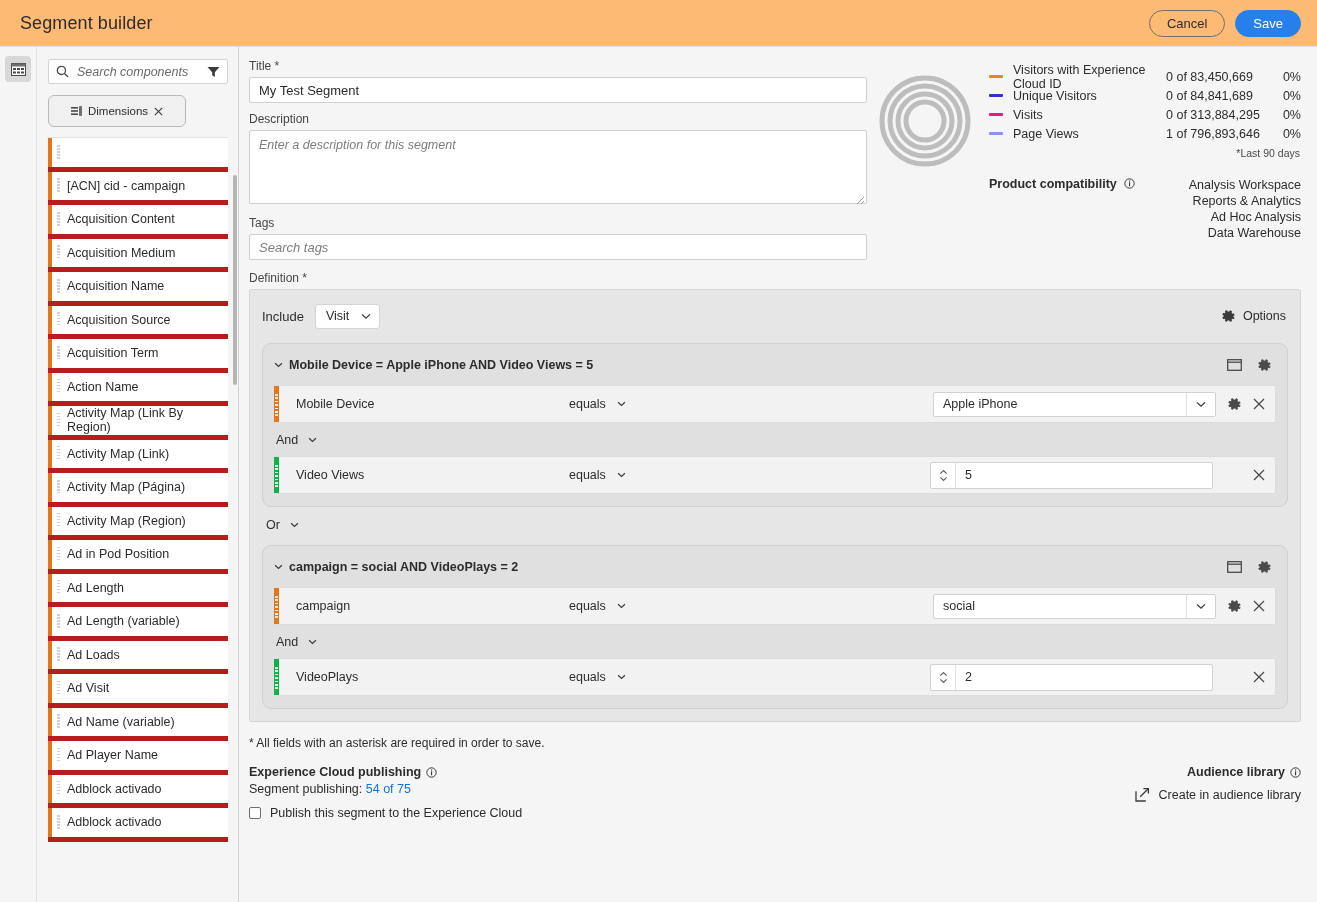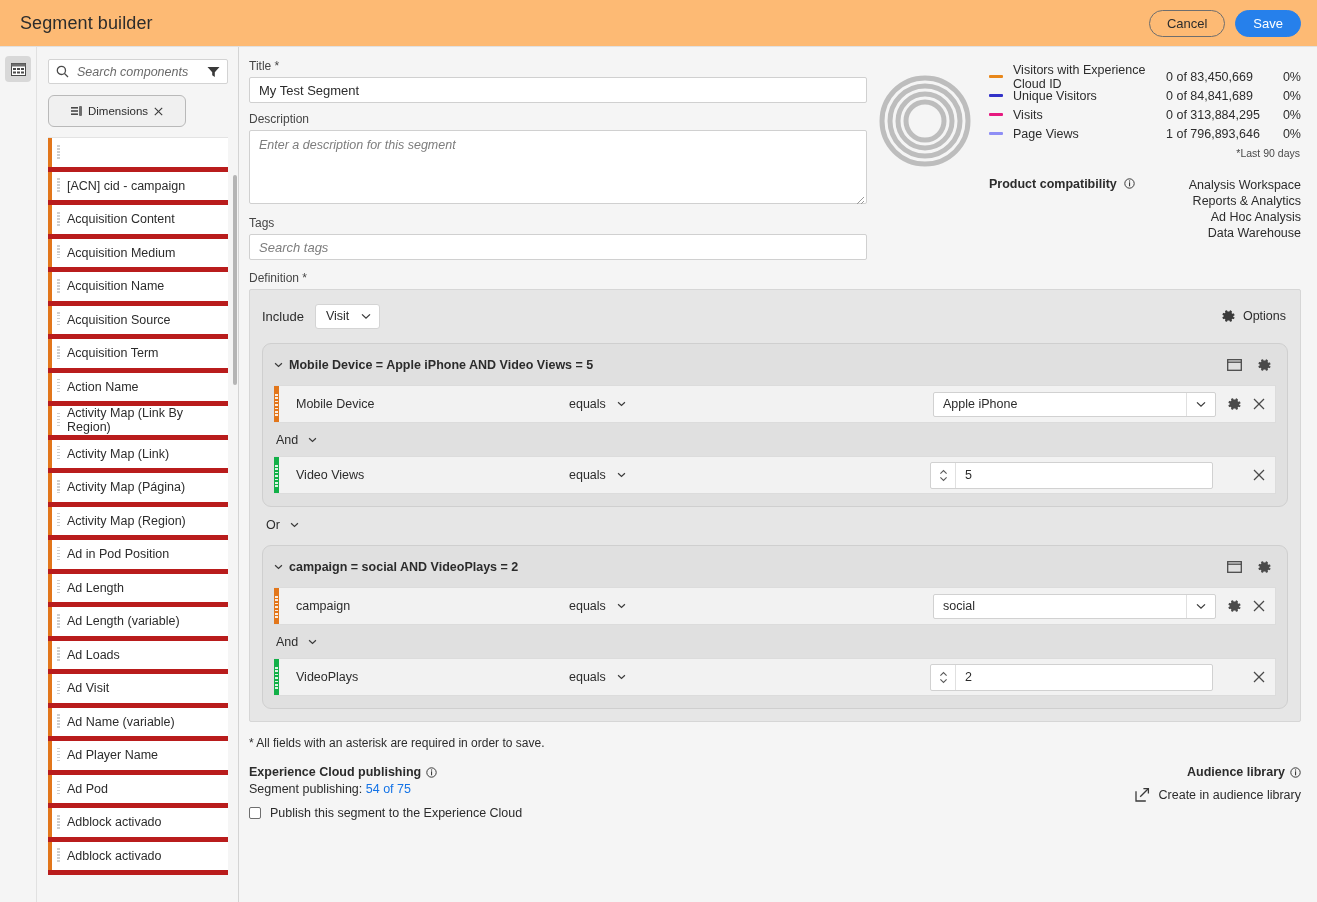--- a/index.html
+++ b/index.html
@@ -410,27 +410,20 @@
             <span></span>
           </span>
           <span class="comp-label">Ad Name (variable)</span>
         </div>
         <div class="comp-item">
           <span class="comp-accent"></span>
           <span class="comp-grip">
             <span></span>
           </span>
           <span class="comp-label">Ad Player Name</span>
-        </div>
-        <div class="comp-item">
-          <span class="comp-accent"></span>
-          <span class="comp-grip">
-            <span></span>
-          </span>
-          <span class="comp-label">Ad Pod</span>
         </div>
         <div class="comp-item">
           <span class="comp-accent"></span>
           <span class="comp-grip">
             <span></span>
           </span>
           <span class="comp-label">Adblock activado</span>
         </div>
         <div class="comp-item">
           <span class="comp-accent"></span>

